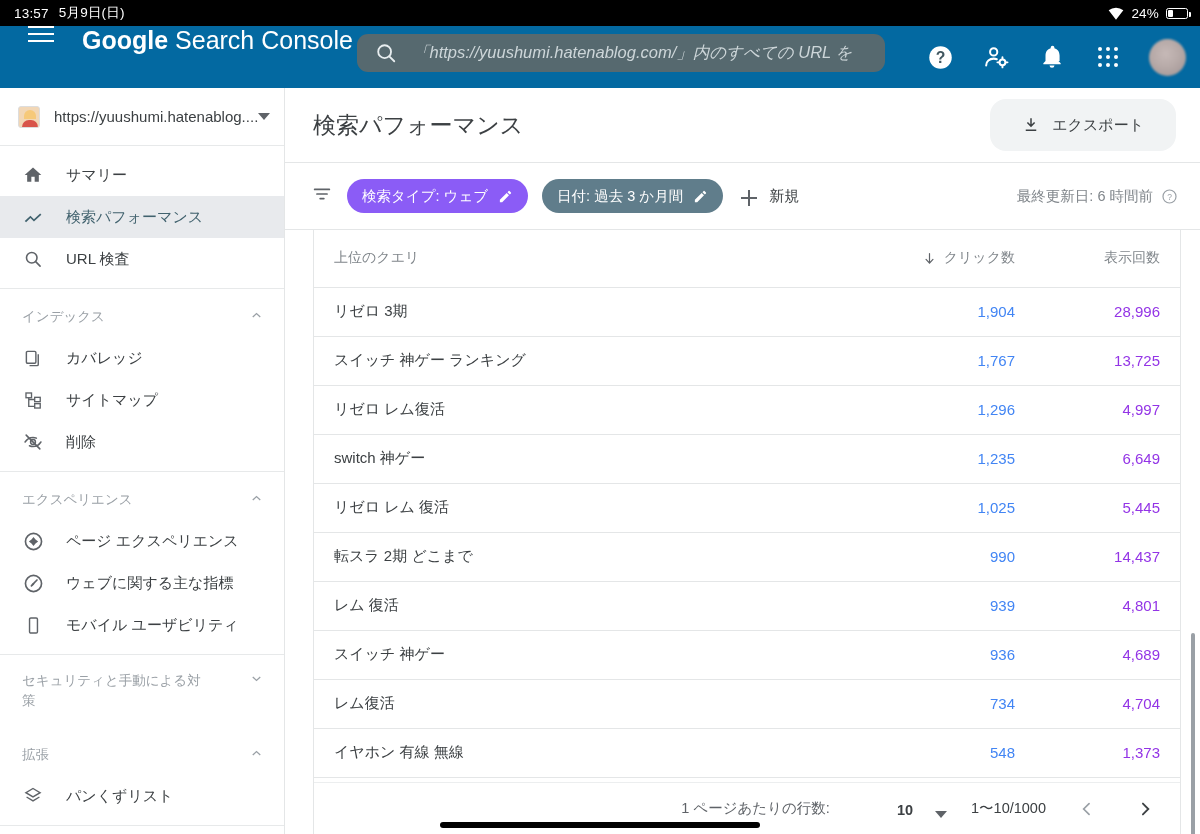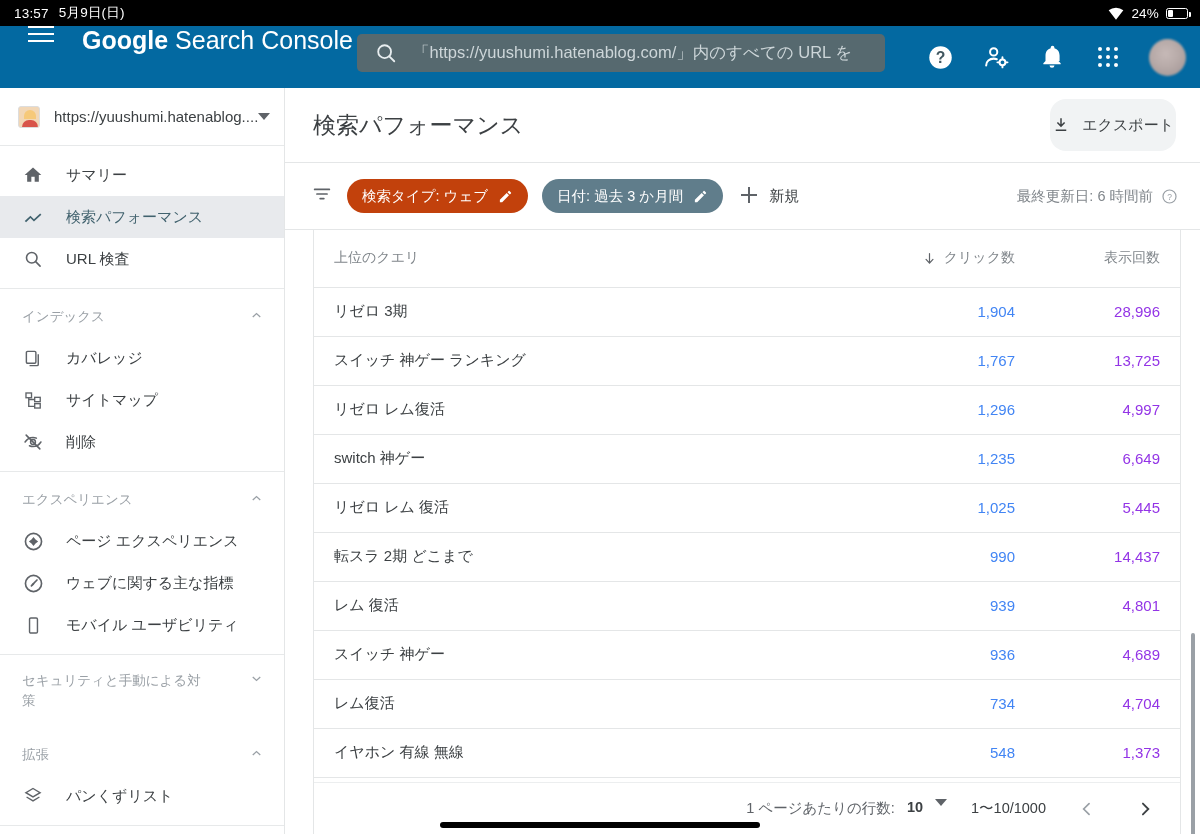--- a/index.html
+++ b/index.html
@@ -38,22 +38,22 @@
     display: flex; align-items: flex-start; padding-left: 12px;
   }
   .hamburger { width: 48px; margin-left: 16px; display:flex; flex-direction:column; gap:5px; cursor:pointer; }
   .hamburger span { display:block; width: 26px; height: 2px; background:#fff; }
   .brand { margin-left: 6px; color:#fff; font-size: 25px; white-space: nowrap; }
   .brand b { font-weight: 700; }
   .brand i { font-style: normal; font-weight: 400; }
 
   .searchbox {
     position:absolute; left: 357px; top: 8px; width: 528px; height: 38px;
-    background: #56696f; border-radius: 5px;
-    display:flex; align-items:center; cursor:text;
+    background: #56696f; border-radius: 11px;
+    display:flex; align-items:center; cursor:text;font-style:italic;
   }
   .searchbox .mag { margin-left: 18px; margin-right: 16px; }
   .search-text {
     color:#cdd6d9; font-size: 16.5px; white-space: nowrap; overflow: hidden;
   }
 
   .appbar-icons { position:absolute; right: 14px; top: 0; height: 62px; display:flex; align-items:center; gap: 26px; }
   .ic-btn { width: 30px; height: 30px; display:flex; align-items:center; justify-content:center; cursor:pointer; }
   .avatar {
     width: 37px; height: 37px; border-radius: 50%;
@@ -102,35 +102,35 @@
   
   .main { position:absolute; left: 285px; top: 88px; width: 915px; height: 746px; background:#fff; }
   .page-head {
     height: 75px; display:flex; align-items:center; padding: 0 24px 0 28px;
     border-bottom: 1px solid #e4e6e7;
   }
   .page-title { font-size: 23px; color:#3c4043; }
   .export-btn {
     margin-left:auto; display:flex; align-items:center; gap:12px;
     background:#f1f3f4; border:none; border-radius: 16px;
-    height: 52px; padding: 0 2px; font-size: 15px; color:#3c4043; cursor:pointer;
+    height: 52px; padding: 0 32px; font-size: 15px; color:#3c4043; cursor:pointer;
     font-family: inherit;
   }
 
   .filterbar {
     height: 67px; display:flex; align-items:center; padding: 0 22px 0 26px; gap: 14px;
     border-bottom: 1px solid #e4e6e7; background:#fff;
   }
   .chip {
     display:flex; align-items:center; gap: 10px; height: 34px; padding: 0 15px;
     border-radius: 17px; color:#fff; font-size: 14.5px; cursor:pointer; white-space:nowrap;
   }
-  .chip.dark  { background:#c2410c; }
+  .chip.dark  { background:#8b5cf6; }
   .chip.light { background:#607d8b; }
-  .new-filter { display:flex; align-items:flex-start; gap:12px; color:#3c4043; font-size:15px; cursor:pointer; margin-left: 4px; }
+  .new-filter { display:flex; align-items:flex-end; gap:12px; color:#3c4043; font-size:15px; cursor:pointer; margin-left: 4px; }
   .plus { position:relative; width:16px; height:16px; }
   .plus::before,.plus::after{content:"";position:absolute;background:#5f6368;}
   .plus::before{left:0;top:7px;width:16px;height:2px;}
   .plus::after{top:0;left:7px;height:16px;width:2px;}
   .lastupdate { margin-left:auto; display:flex; align-items:center; gap:8px; color:#80868b; font-size:14.5px; white-space:nowrap; }
 
   
   .table-wrap {
     position:absolute; left: 28px; top: 142px; width: 868px; bottom: 0;
     border-left: 1px solid #e4e6e7; border-right: 1px solid #e4e6e7;
@@ -151,22 +151,22 @@
   }
   .tbl td.clicks { color:#4285f4;margin-top:20px; }
   .tbl td.impr   { color:#9334e6; }
 
   .pager {
     position:absolute; left:0; right:0; bottom:0; height: 52px;
     display:flex; align-items:center; justify-content:flex-end;
     gap: 24px; padding-right: 18px; font-size: 14.5px; color:#5f6368;
     background:#fff; border-top: 1px solid #eceeef;
   }
-  .rows-sel { display:flex; align-items:flex-start; gap: 12px; }
-  .rows-sel .val { color:#3c4043; font-weight:700; }
+  .rows-sel { display:flex; align-items:flex-end; gap: 22px; }
+  .rows-sel .val { color:#3c4043; font-weight:700;margin-left:45px; }
   .caret-sm { width:0;height:0;border-left:6px solid transparent;border-right:6px solid transparent;border-top:7px solid #5f6368; }
   .range { color:#3c4043; }
   .pg-btn { width:34px;height:34px;display:flex;align-items:center;justify-content:center;cursor:pointer; }
 
   
   .vscroll {
     position:absolute; right: 5px; top: 545px; width: 4px; height: 276px;
     background:#9aa0a6; border-radius: 2px; cursor: pointer;
   }
 

